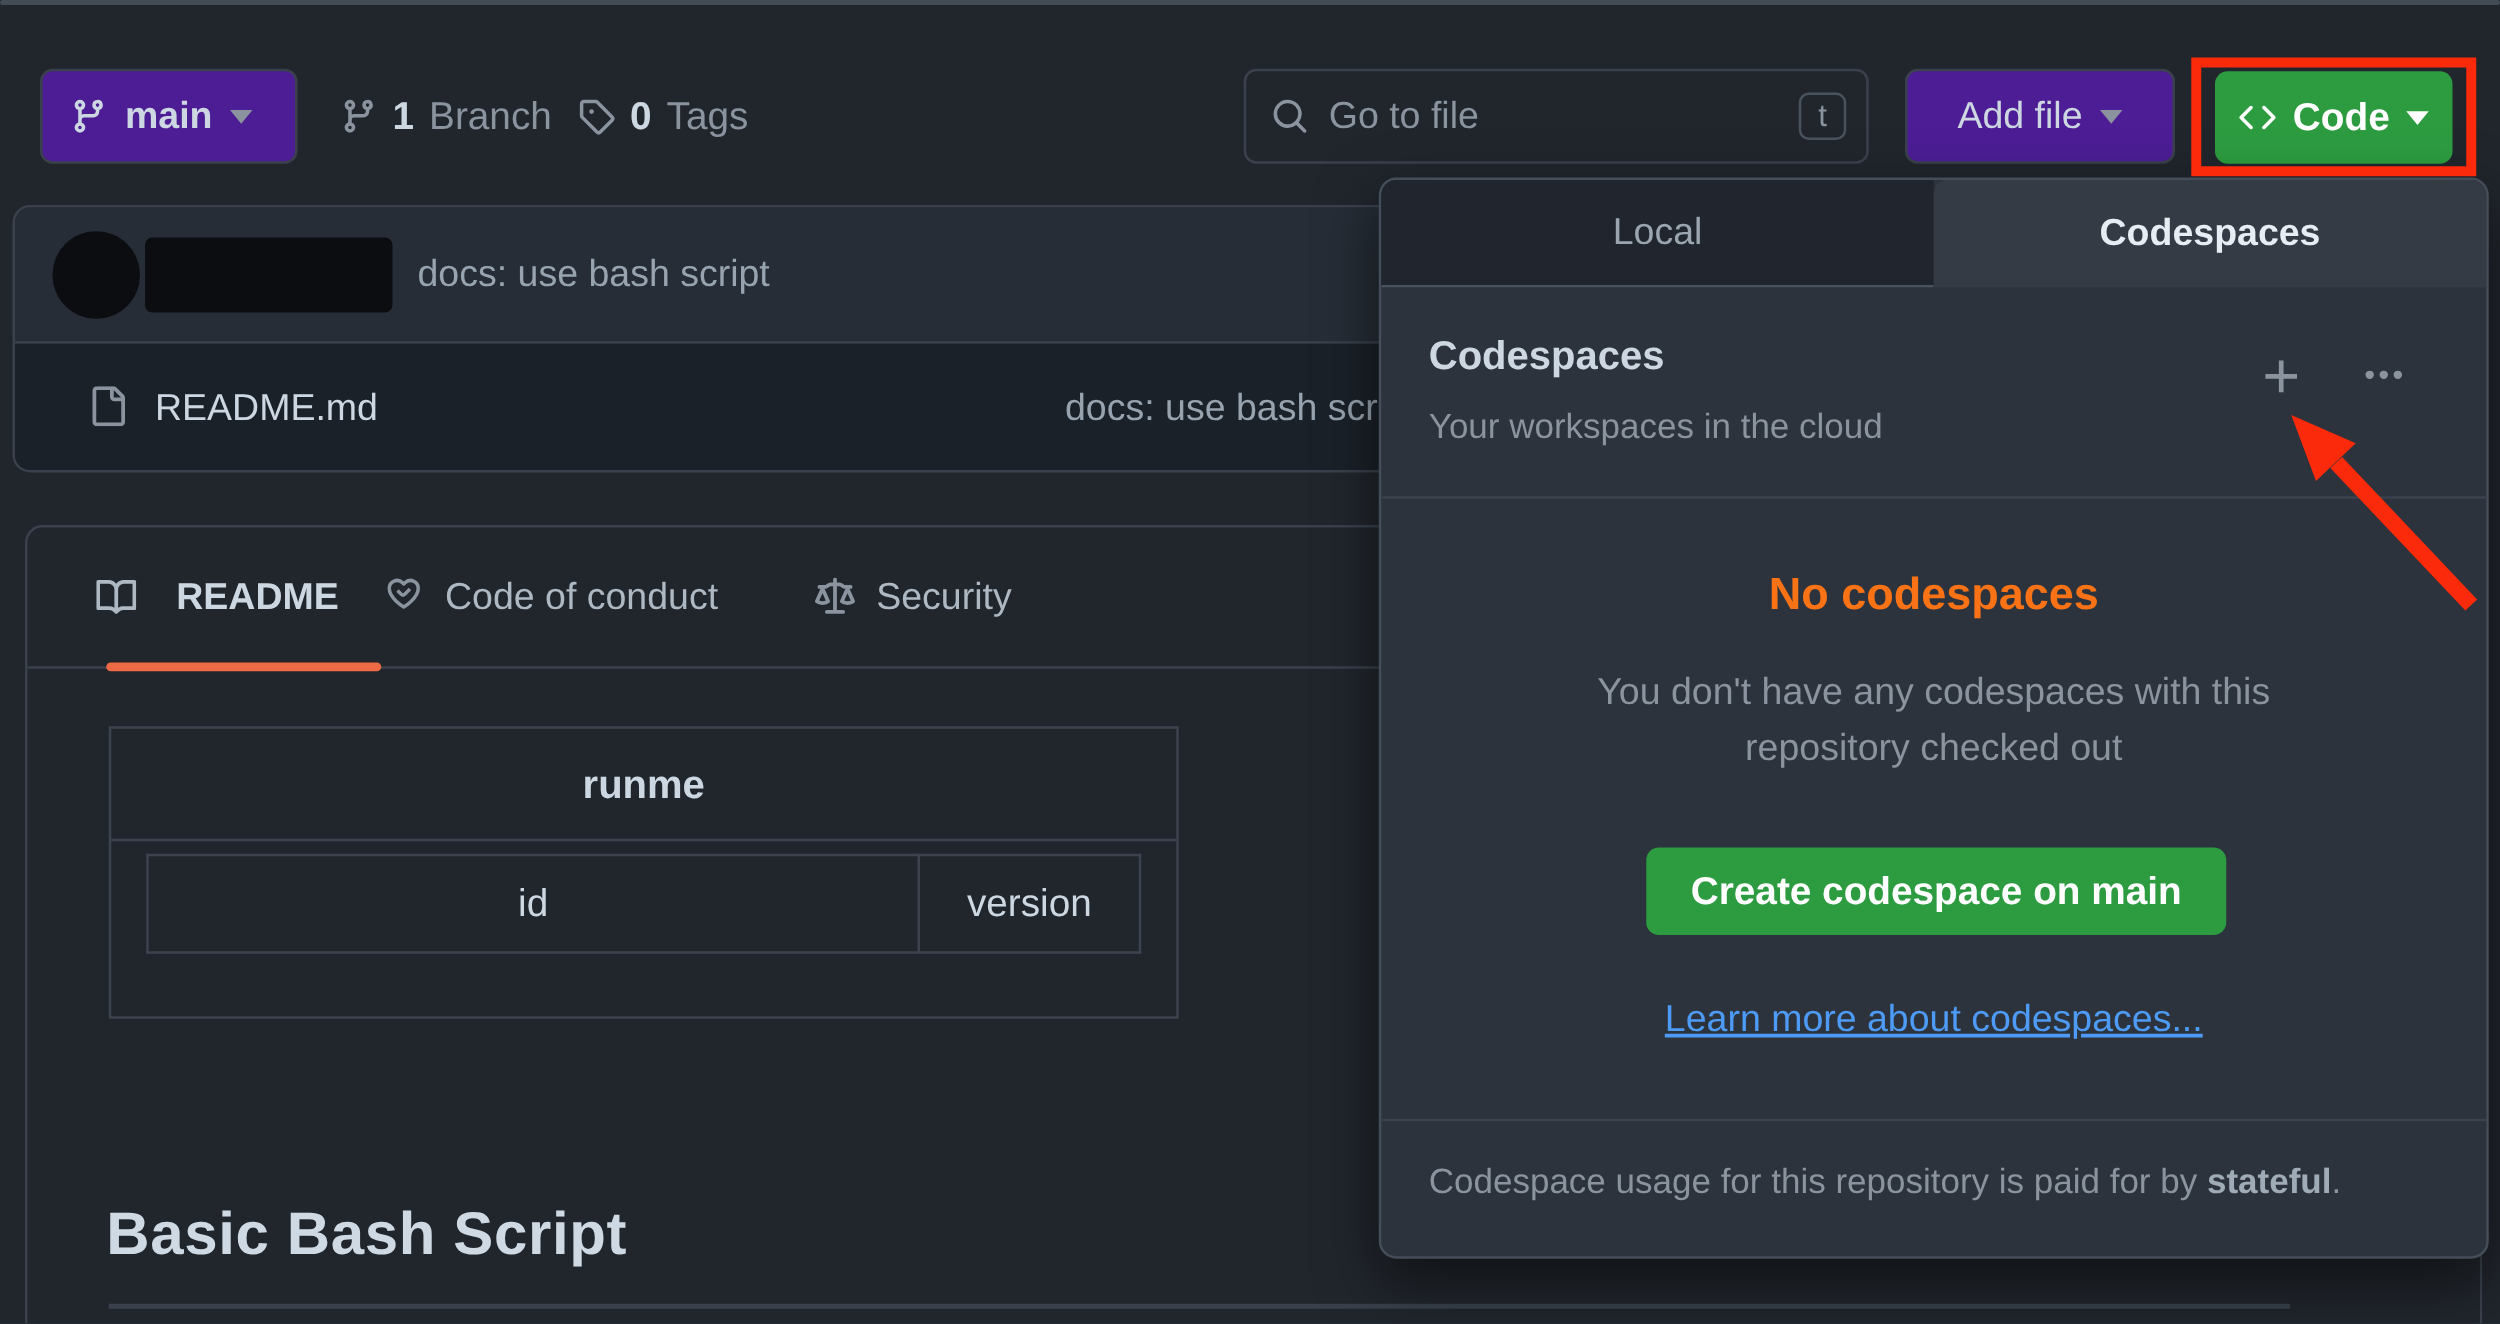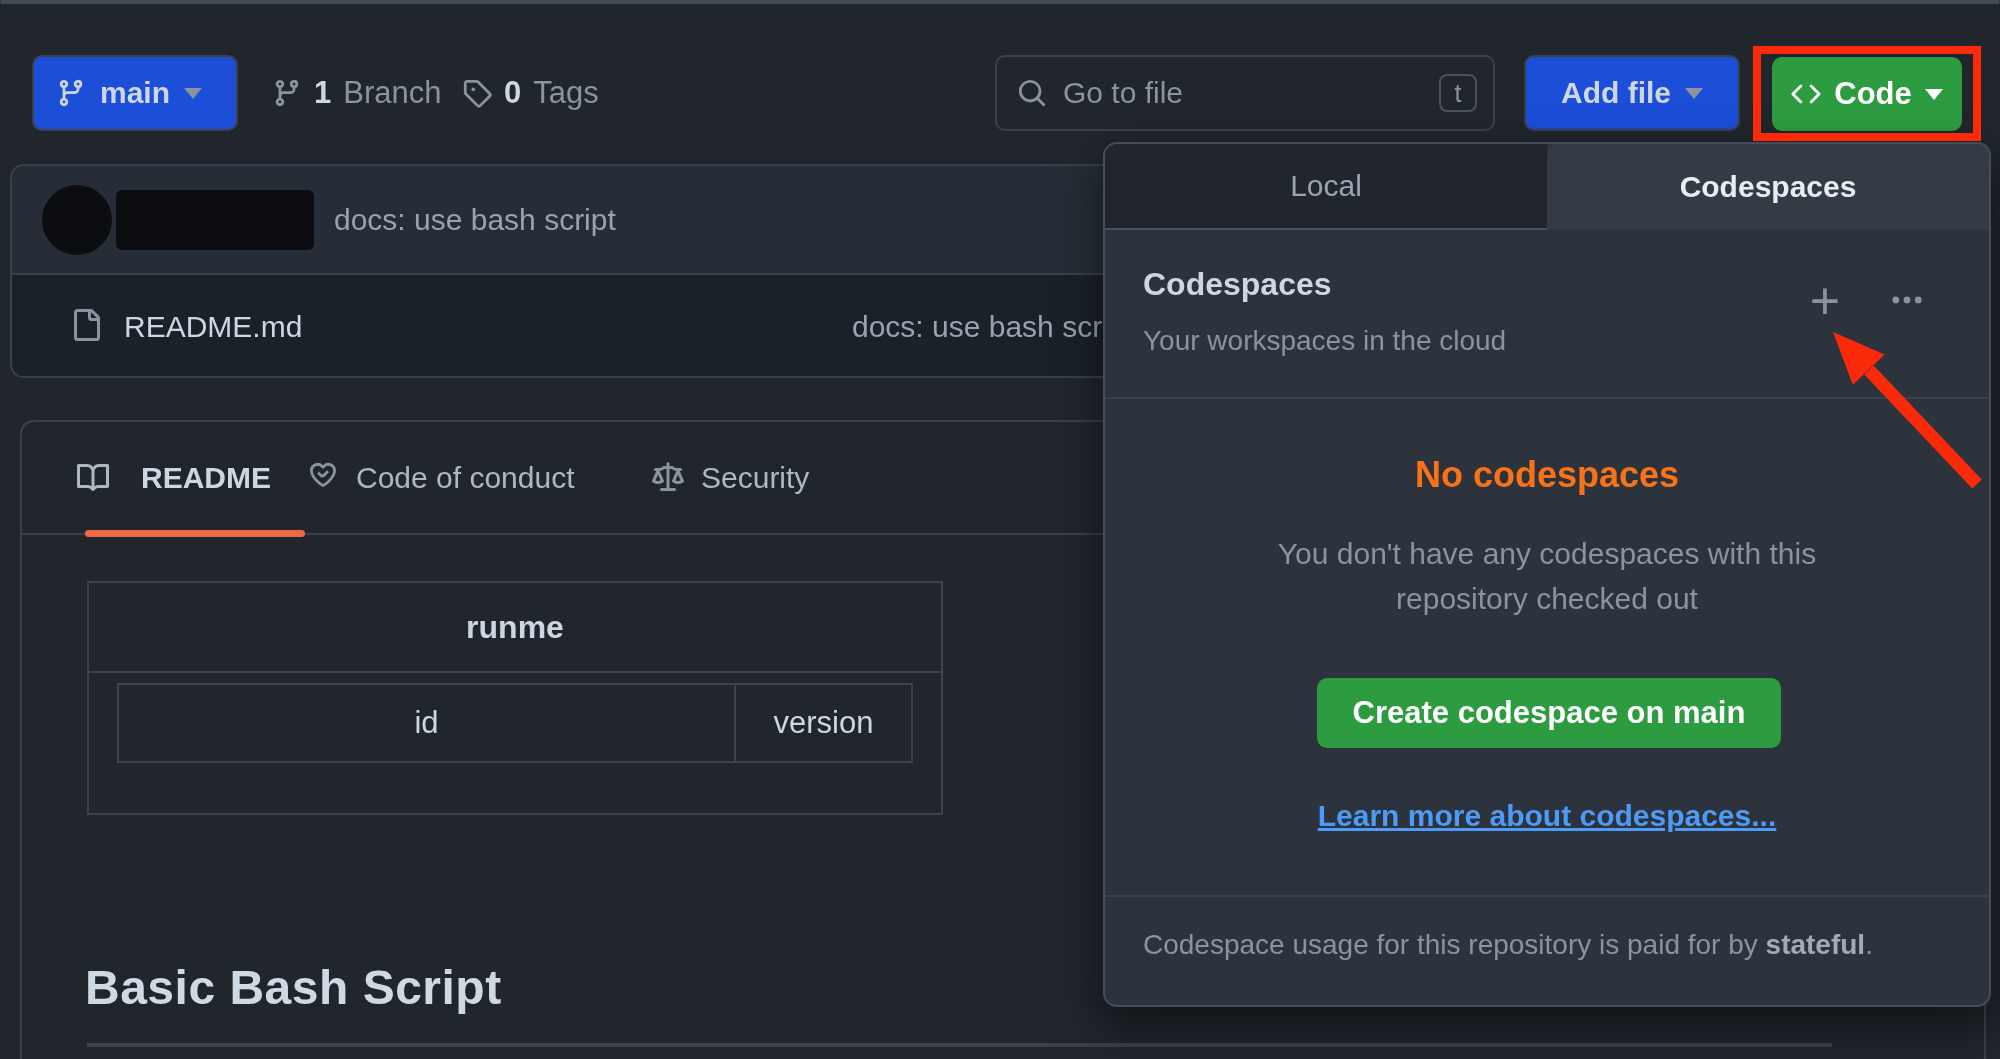--- a/index.html
+++ b/index.html
@@ -11,21 +11,21 @@
     color:#cdd7e2;
   }
   .abs { position:absolute; }
 
   
   .top-divider { left:0; top:9; width:2000px; height:4px; background:#434b55; border-radius:3px; }
 
   
   .btn-subtle {
     display:flex; align-items:center; gap:14px;
-    background:#1d4ed8; border:2px solid #3a414c; border-radius:10px;
+    background:#4c1d95; border:2px solid #3a414c; border-radius:10px;
     height:76px; padding:0 22px; color:#cdd7e2; cursor:pointer;
   }
   .branch-btn { left:32px; top:55px; width:206px; }
   .branch-btn .lbl { font-size:30px; font-weight:700; }
   .meta-item { display:flex; align-items:center; gap:12px; top:73px; height:40px; font-size:31px; color:#8a939e; }
   .meta-item .cnt { color:#cdd7e2; font-weight:700; }
   .branches-meta { left:272px; }
   .tags-meta { left:462px; }
   .goto-box {
     left:995px; top:55px; width:500px; height:76px;
@@ -36,21 +36,21 @@
     flex:1; background:transparent; border:none; outline:none;
     font-family:inherit; font-size:30px; color:#cdd7e2; min-width:0;
   }
   .goto-box input::placeholder { color:#8a939e; opacity:1; }
   .key-hint {
     width:38px; height:38px; border:2px solid #4a525c; border-radius:8px;
     display:flex; align-items:center; justify-content:center;
     font-size:25px; color:#8a939e; flex:none;
   }
   .addfile-btn { left:1524px; top:55px; width:216px; justify-content:center; }
-  .addfile-btn .lbl { font-size:30px; font-weight:700; }
+  .addfile-btn .lbl { font-size:30px; font-weight:400; }
   .code-btn {
     left:1772px; top:57px; width:190px; height:74px;
     background:var(--green,#2d9c41); border-radius:10px;
     display:flex; align-items:center; justify-content:center; gap:13px;
     color:#fff; cursor:pointer;
   }
   .code-btn .lbl { font-size:31px; font-weight:700; }
   .caret { width:0; height:0; border-left:9px solid transparent; border-right:9px solid transparent; border-top:11px solid #8a939e; }
   .caret.light { border-top-color:#ffffff; }
   svg.oct { display:block; fill:currentColor; }
@@ -116,21 +116,21 @@
   .div1 { top:253px; } .div2 { top:751px; }
   .empty-title { position:absolute; left:0; top:310px; width:100%; text-align:center; font-size:36px; font-weight:700; color:#f97316; }
   .empty-line { position:absolute; left:0; width:100%; text-align:center; font-size:30px; color:#8a939e; }
   .el1 { top:393px; } .el2 { top:438px; }
   .create-btn {
     position:absolute; left:212px; top:534px; width:464px; height:70px;
     background:var(--green,#2d9c41); border-radius:10px; color:#fff;
     display:flex; align-items:center; justify-content:center;
     font-size:31px; font-weight:700; cursor:pointer;
   }
-  .learn-link { position:absolute; left:0; top:655px; width:100%; text-align:center; font-size:30px; color:var(--blue,#4d9bf6); text-decoration:underline; cursor:pointer;font-weight:bold; }
+  .learn-link { position:absolute; left:0; top:655px; width:100%; text-align:center; font-size:30px; color:var(--blue,#4d9bf6); text-decoration:underline; cursor:pointer; }
   .panel-footer { position:absolute; left:38px; top:785px; width:810px; font-size:28px; color:#8a939e; }
   .panel-footer .co { font-weight:700; color:#9fabb7; }
 
   
   .code-annotation { left:1753px; top:46px; width:228px; height:95px; border:8px solid var(--red,#fb2a0a); z-index:120; pointer-events:none; }
   .arrow-svg { left:1780px; top:300px; z-index:130; pointer-events:none; }
 </style>
 </head>
 <body>
 

